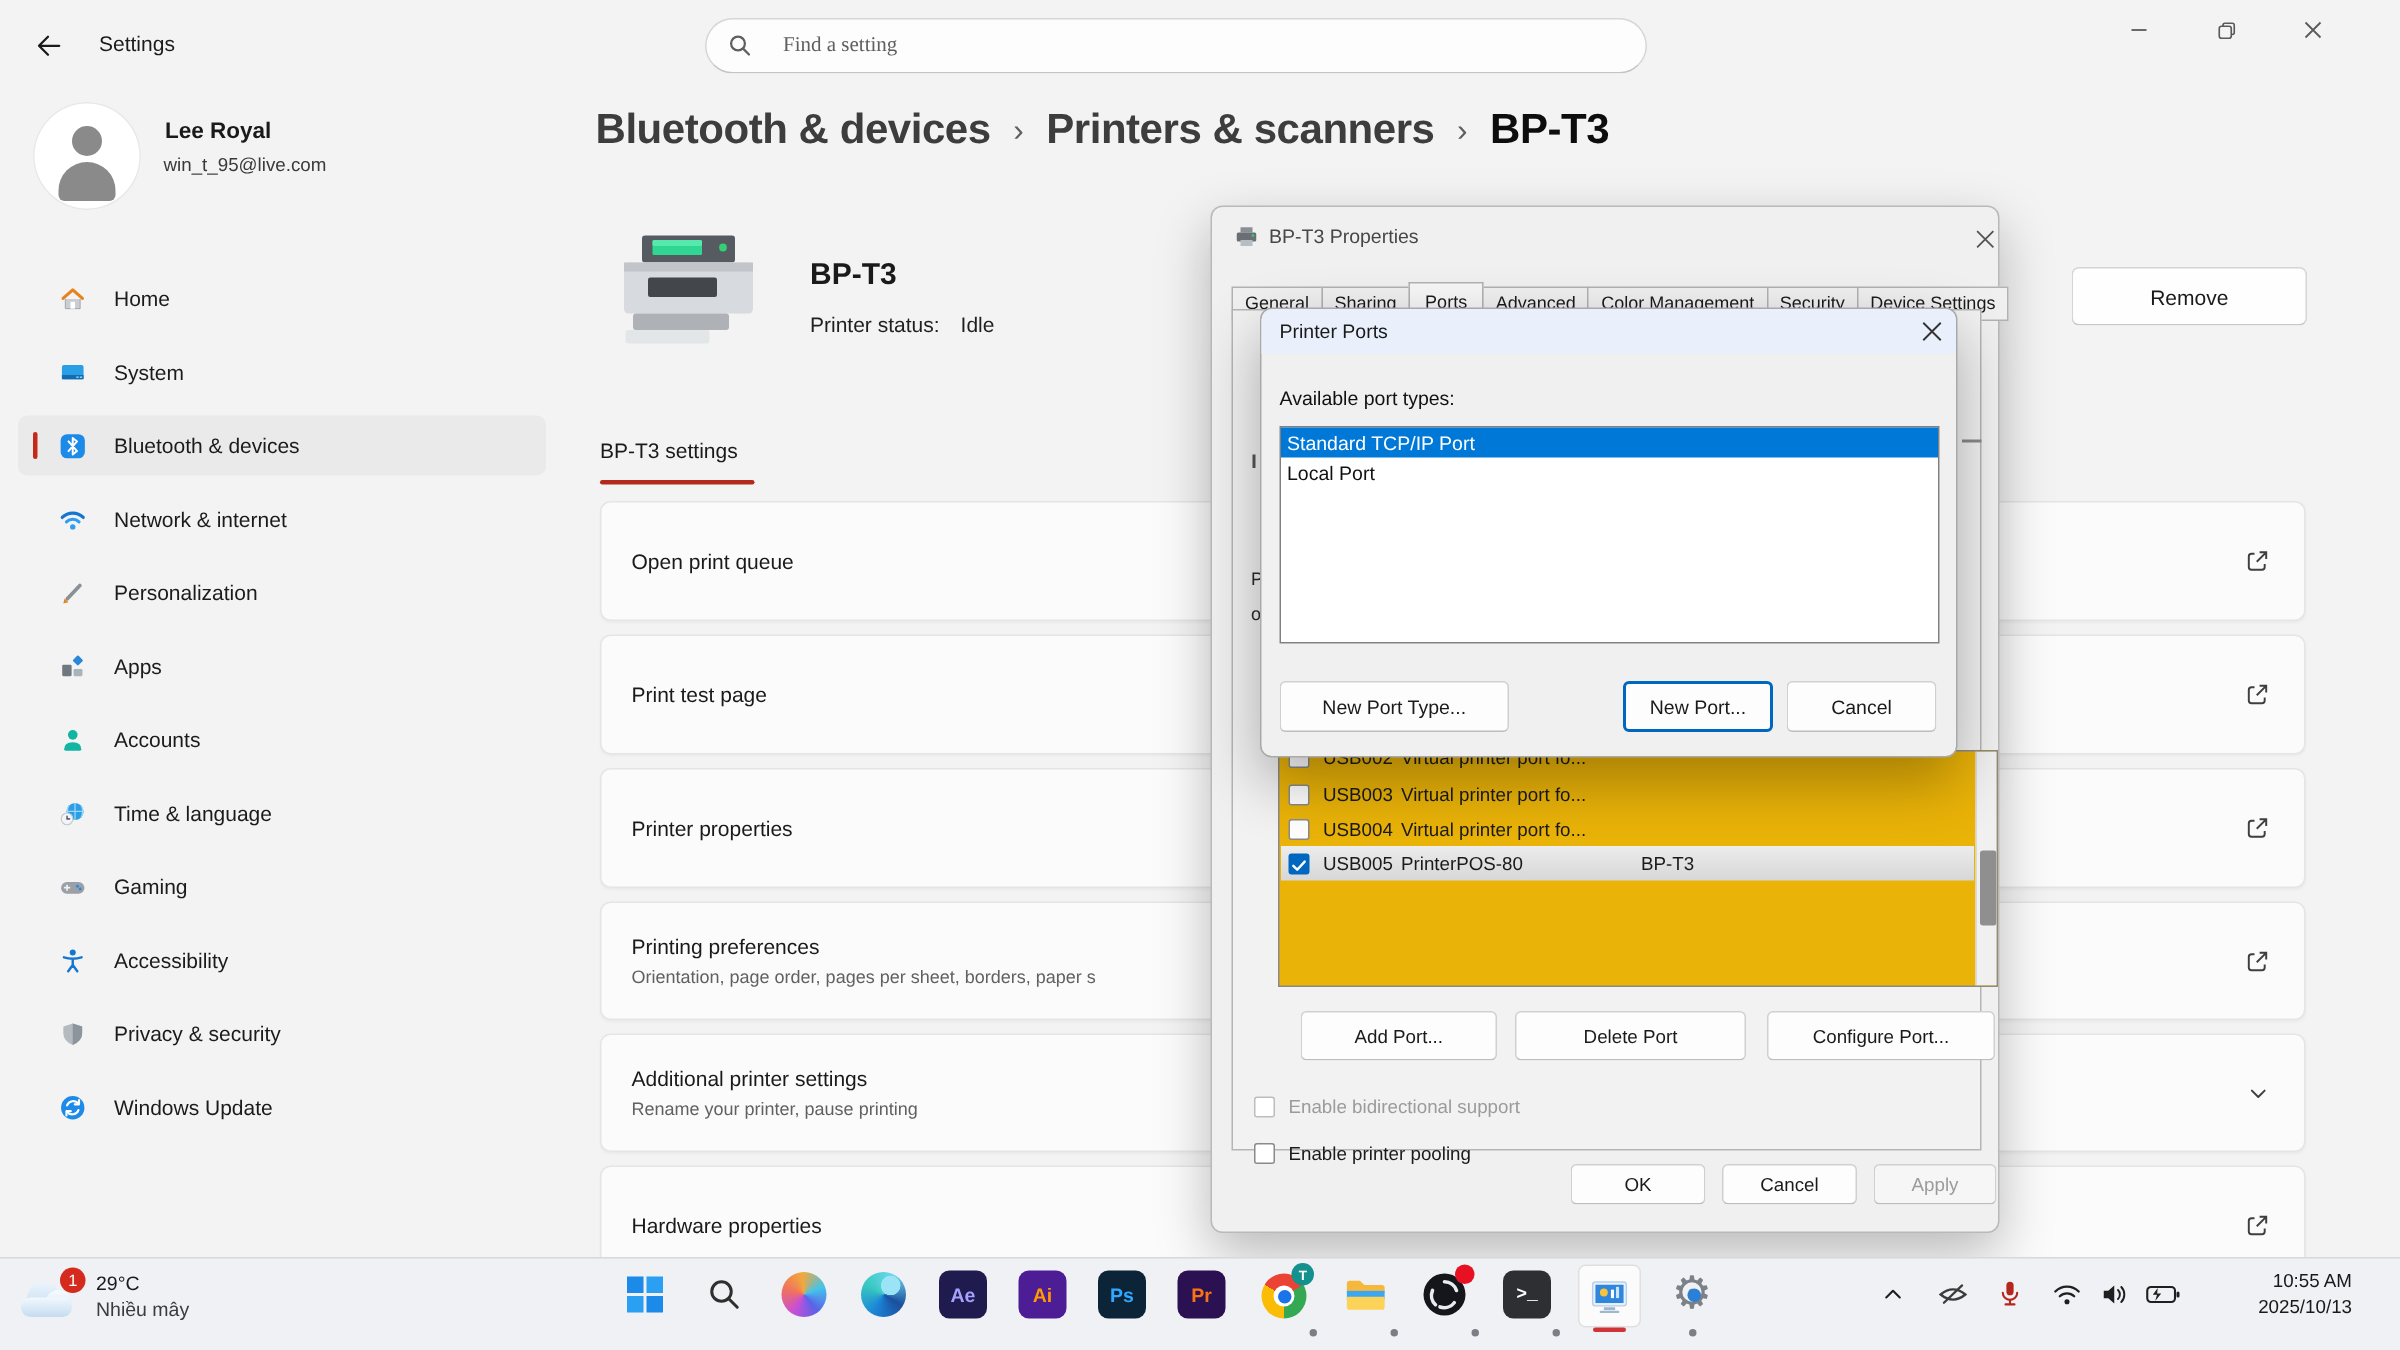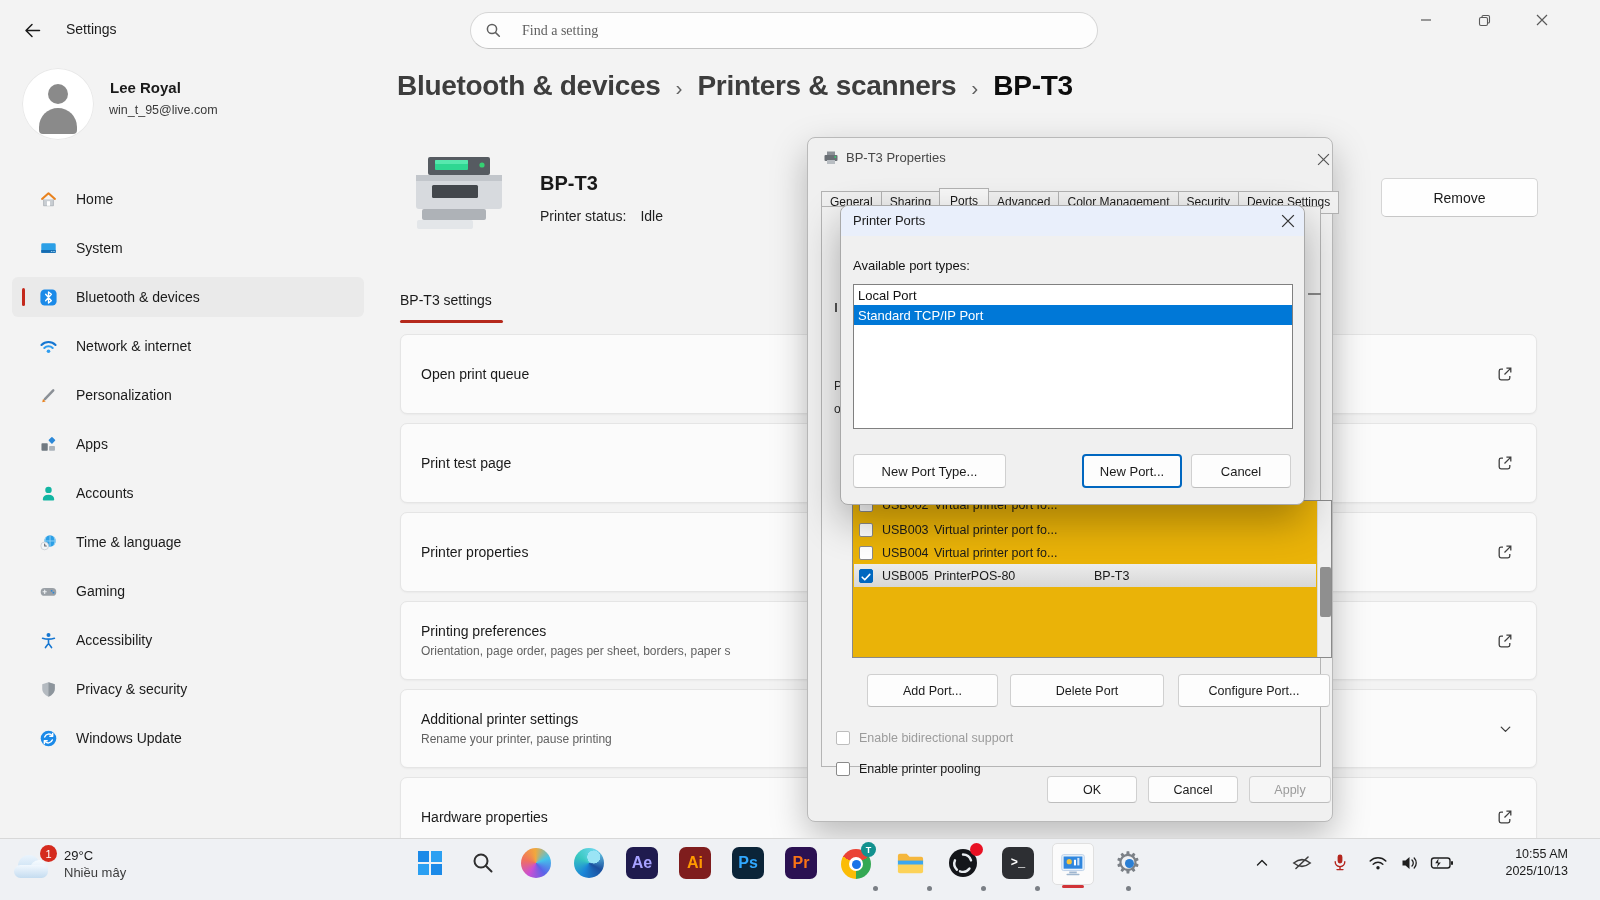--- a/index.html
+++ b/index.html
@@ -81,21 +81,21 @@
   .portsdlg{left:840px;top:205px;width:465px;height:300px;background:#f0f0f0;border:1px solid #a9a9a9;border-radius:8px;box-shadow:0 16px 40px rgba(0,0,0,.30);box-sizing:border-box;z-index:20}
   .portsdlg .cap{position:absolute;left:0;top:0;width:100%;height:30px;background:#e9effb;border-radius:8px 8px 0 0}
   .portsdlg .cap-t{position:absolute;left:12px;top:7px;font-size:13px;color:#1a1a1a}
   .typebox{position:absolute;left:12px;top:78px;width:440px;height:145px;background:#fff;border:1px solid #808080;box-sizing:border-box}
   .trow{height:20px;display:flex;align-items:center;padding-left:4px;font-size:13px;color:#111}
   .trow.sel{background:#0078d7;color:#fff}
 
   
   .taskbar{left:0;top:838px;width:1600px;height:62px;background:#eff1f4;border-top:1px solid #d8d8d8;z-index:50}
   .tb-ico{position:absolute;top:4px;width:40px;height:40px;display:flex;align-items:center;justify-content:center;border-radius:5px}
-  .tile{width:32px;height:32px;border-radius:7px;display:flex;align-items:center;justify-content:center;font-weight:700;font-size:16px}
+  .tile{width:32px;height:32px;border-radius:7px;display:flex;align-items:center;justify-content:center;font-weight:700;font-size:13px}
   .rundot{position:absolute;top:47px;width:5px;height:5px;border-radius:50%;background:#7a7f85}
   .runbar{position:absolute;top:46px;width:22px;height:3px;border-radius:2px;background:#d13438}
   .weather{left:6px;top:3px;width:160px;height:44px;display:flex;align-items:center;border-radius:5px}
   .w-temp{font-size:13px;color:#1a1a1a;line-height:17px}
   .w-cond{font-size:13px;color:#3c3c3c;line-height:17px}
   .badge{position:absolute;left:28px;top:-2px;width:17px;height:17px;border-radius:50%;background:#d52b1e;color:#fff;font-size:11px;display:flex;align-items:center;justify-content:center}
   .tray-ico{position:absolute;top:10px;width:28px;height:28px;display:flex;align-items:center;justify-content:center;border-radius:4px}
   .clock{position:absolute;right:32px;top:7px;text-align:right;font-size:12.5px;color:#1a1a1a;line-height:17px}
 
   .cloud{position:relative;width:44px;height:34px;margin-right:8px}
@@ -460,22 +460,22 @@
     <div class="cap-t">Printer Ports</div>
     <span class="dlg-x" style="left:433px;top:3px">
       <svg width="14" height="14" viewBox="0 0 12 12">
           <path d="M1 1 11 11 M11 1 1 11" stroke="#333" stroke-width="1.1"></path>
         </svg>
     </span>
 
     <div class="abs" style="left:12px;top:52px;font-size:13px;color:#111">Available port types:</div>
 
     <div class="typebox">
+      <div class="trow sel">Standard TCP/IP Port</div>
       <div class="trow">Local Port</div>
-      <div class="trow sel">Standard TCP/IP Port</div>
     </div>
 
     <div class="btn abs" style="left:12px;top:248px;width:153px;height:34px;font-size:13px">New Port Type...</div>
     <div class="btn abs focus" style="left:241px;top:248px;width:100px;height:34px;font-size:13px">New Port...</div>
     <div class="btn abs" style="left:350px;top:248px;width:100px;height:34px;font-size:13px">Cancel</div>
   </section>
 
   <footer class="abs taskbar">
 
     <div class="abs weather" style="padding-left:6px">
@@ -508,21 +508,21 @@
     <div class="tb-ico" style="left:516px">
       <div style="width:30px;height:30px;border-radius:50%;background:conic-gradient(from 140deg,#5a63e8,#c94fd4,#f0705f,#f2a83c,#44c4ea,#5a63e8)"></div>
     </div>
     <div class="tb-ico" style="left:569px">
       <div style="width:30px;height:30px;border-radius:50%;background:radial-gradient(circle at 66% 30%,#9ae4f5 0 22%,transparent 23%),conic-gradient(from 120deg,#1b4f9e,#1b86d8,#38c8c0,#6fd8ef,#1b4f9e)"></div>
     </div>
     <div class="tb-ico" style="left:622px">
       <div class="tile" style="background:#1f1b4e;color:#a7a2ff">Ae</div>
     </div>
     <div class="tb-ico" style="left:675px">
-      <div class="tile" style="background:#7f1d1d;color:#ff9a00">Ai</div>
+      <div class="tile" style="background:#4c1d95;color:#ff9a00">Ai</div>
     </div>
     <div class="tb-ico" style="left:728px">
       <div class="tile" style="background:#0b2438;color:#31a8ff">Ps</div>
     </div>
     <div class="tb-ico" style="left:781px">
       <div class="tile" style="background:#2b1152;color:#f97316">Pr</div>
     </div>
     <div class="tb-ico" style="left:836px">
       <div style="position:relative;width:32px;height:32px">
         <div style="position:absolute;left:1px;top:2px;width:30px;height:30px;border-radius:50%;background:conic-gradient(from -60deg,#ea4335 0 120deg,#34a853 120deg 240deg,#fbbc05 240deg 360deg)"></div>

